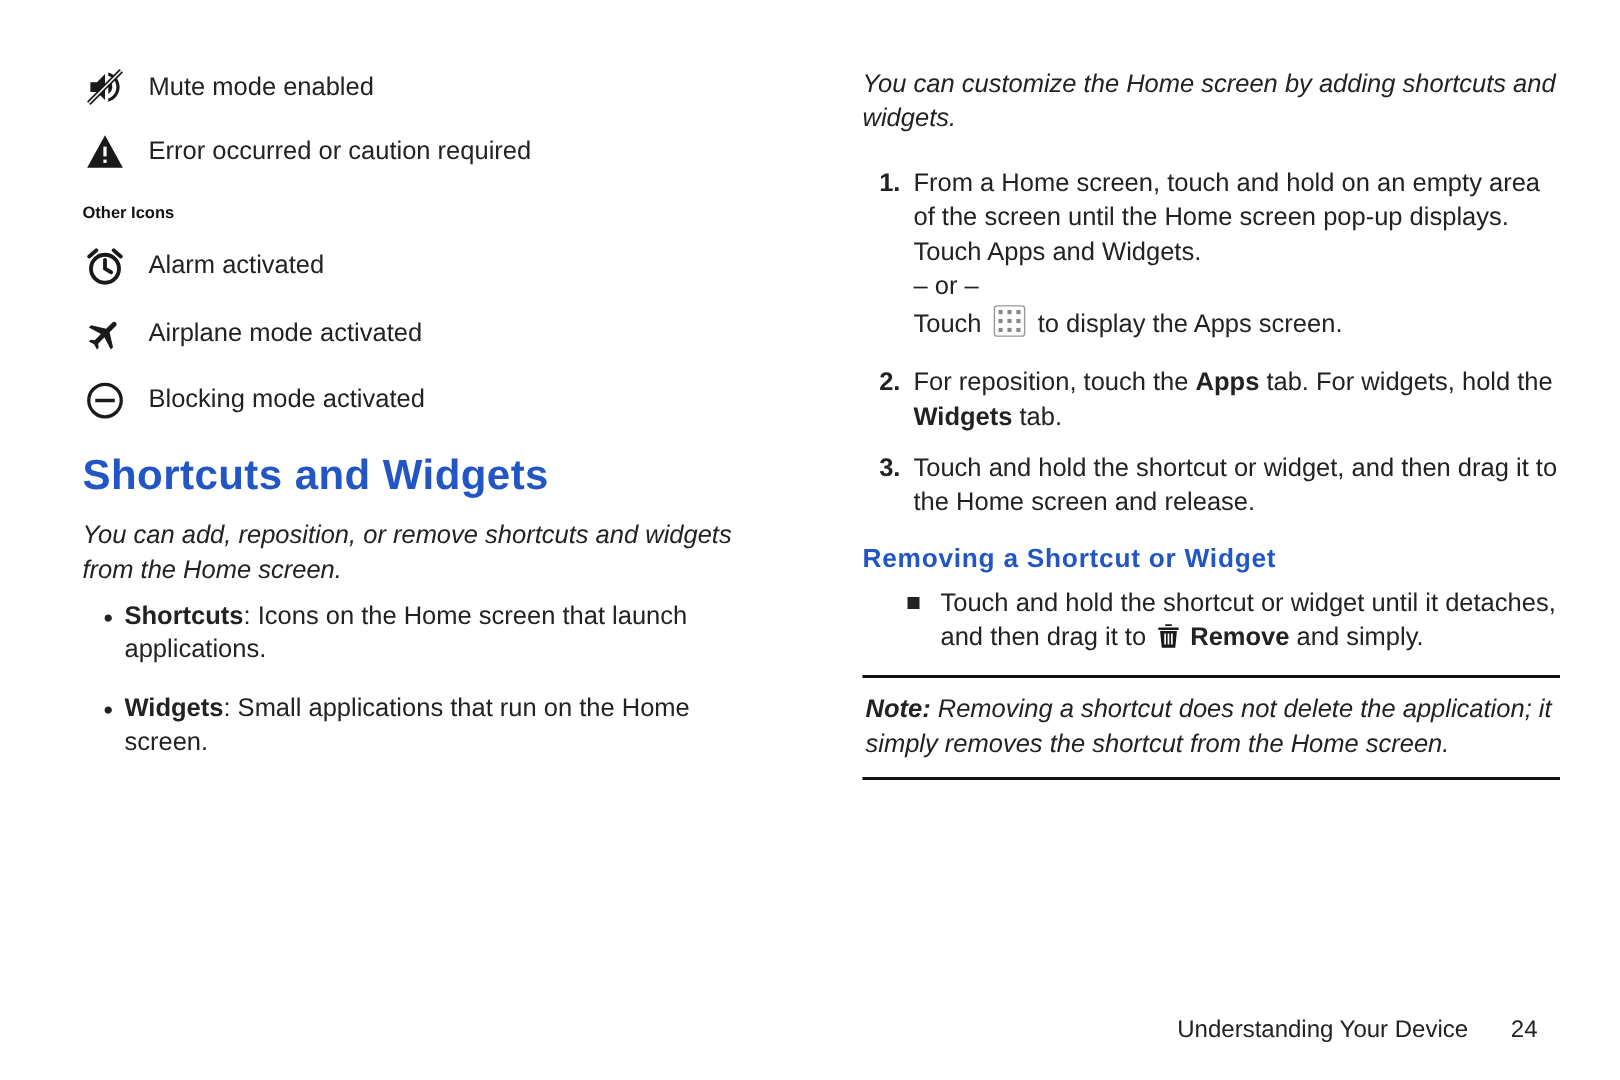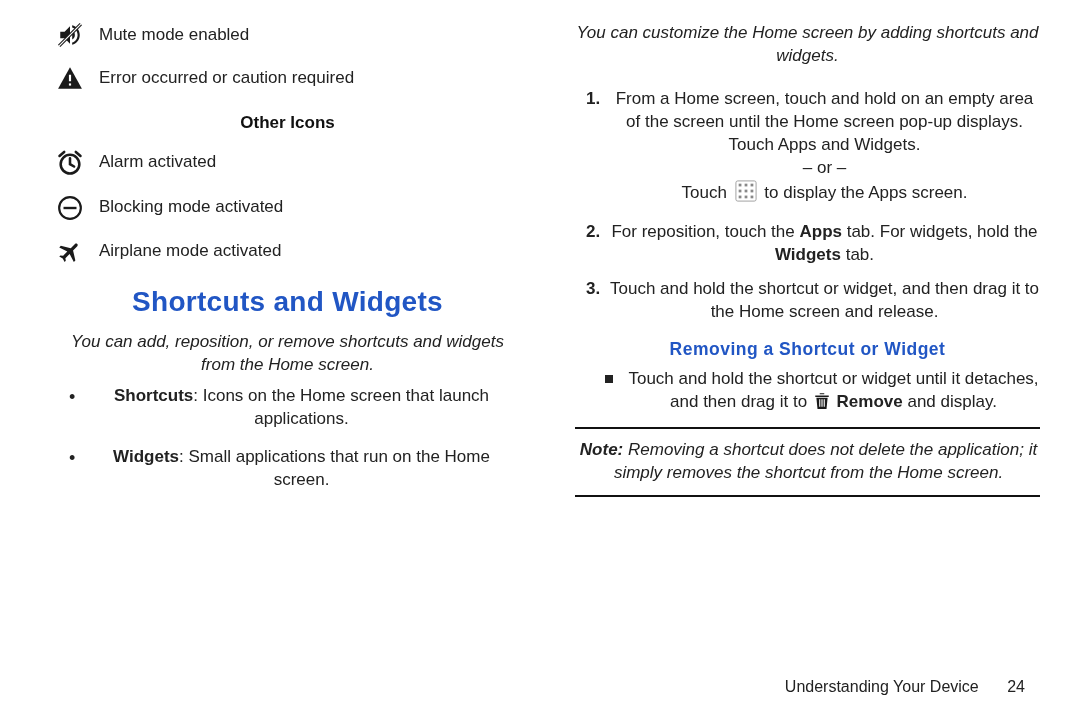--- a/index.html
+++ b/index.html
@@ -9,34 +9,33 @@
     height: 720px;
     background: #fff;
     font-family: Arial, Helvetica, sans-serif;
     color: #222;
     font-size: 17px;
     line-height: 1.35;
     position: relative;
   }
   .page {
     display: flex;
-    padding: 22px 40px 50px 55px;
+    padding: 45px 40px 50px 55px;
     gap: 55px;
-    text-align: center;
   }
   .col { flex: 1; min-width: 0; }
   .icon-row {
     display: flex;
     align-items: center;
     gap: 14px;
     margin: 0 0 18px 0;
   }
   .icon-row .ic { width: 30px; display:flex; justify-content:center; }
   h4.small {
-    font-size: 17px;
+    font-size: 11px;
     font-weight: bold;
     margin: 22px 0 14px 0;
     color: #111;
   }
   h2.blue {
     color: #2156c4;
     font-family: "Arial Black", Arial, sans-serif;
     font-weight: 900;
     font-size: 28px;
     margin: 13px 0 10px 0;
@@ -140,34 +139,34 @@
           <path d="M3 6 L7 2.5" stroke="#1a1a1a" stroke-width="2.2" stroke-linecap="round"></path>
           <path d="M21 6 L17 2.5" stroke="#1a1a1a" stroke-width="2.2" stroke-linecap="round"></path>
         </svg>
       </span>
       <span>Alarm activated</span>
     </div>
 
     <div class="icon-row">
       <span class="ic">
         <svg width="26" height="26" viewBox="0 0 24 24">
+          <path fill="#1a1a1a" d="M21 16v-2l-8-5V3.5c0-.8-.7-1.5-1.5-1.5S10 2.7 10 3.5V9l-8 5v2l8-2.5V19l-2 1.5V22l3.5-1 3.5 1v-1.5L13 19v-5.5l8 2.5z" transform="rotate(45 12 12)"></path>
+        </svg>
+      </span>
+      <span>Airplane mode activated</span>
+    </div>
+
+    <div class="icon-row">
+      <span class="ic">
+        <svg width="26" height="26" viewBox="0 0 24 24">
           <circle cx="12" cy="12" r="10" fill="none" stroke="#1a1a1a" stroke-width="2"></circle>
           <line x1="6" y1="12" x2="18" y2="12" stroke="#1a1a1a" stroke-width="2.2"></line>
         </svg>
       </span>
       <span>Blocking mode activated</span>
-    </div>
-
-    <div class="icon-row">
-      <span class="ic">
-        <svg width="26" height="26" viewBox="0 0 24 24">
-          <path fill="#1a1a1a" d="M21 16v-2l-8-5V3.5c0-.8-.7-1.5-1.5-1.5S10 2.7 10 3.5V9l-8 5v2l8-2.5V19l-2 1.5V22l3.5-1 3.5 1v-1.5L13 19v-5.5l8 2.5z" transform="rotate(45 12 12)"></path>
-        </svg>
-      </span>
-      <span>Airplane mode activated</span>
     </div>
 
     <h2 class="blue">Shortcuts and Widgets</h2>
 
     <p>You can add, reposition, or remove shortcuts and widgets from the Home screen.</p>
 
     <ul class="bullets">
       <li>
         <b>Shortcuts</b><span>: Icons on the Home screen that launch applications.</span>
       </li>
@@ -210,21 +209,21 @@
 
     <ul class="sq-block">
       <li>
         <span>Touch and hold the shortcut or widget until it detaches, and then drag it to </span><span class="trash-wrap"><svg width="16" height="18" viewBox="0 0 14 16">
               <path fill="#1a1a1a" d="M1 3h12v1.5H1z M5 1h4v1H5z M2 5h10l-1 10H3z"></path>
               <g stroke="#fff" stroke-width="1">
                 <line x1="5" y1="6.5" x2="5" y2="13"></line>
                 <line x1="7" y1="6.5" x2="7" y2="13"></line>
                 <line x1="9" y1="6.5" x2="9" y2="13"></line>
               </g>
-            </svg></span> <b>Remove</b><span> and display.</span>
+            </svg></span> <b>Remove</b><span> and simply.</span>
       </li>
     </ul>
 
     <hr class="note-rule">
     <p style="padding-left:2px;">
       <b>Note:</b><span> Removing a shortcut does not delete the application; it simply removes the shortcut from the Home screen.</span>
     </p>
     <hr class="note-rule">
 
   </div>

